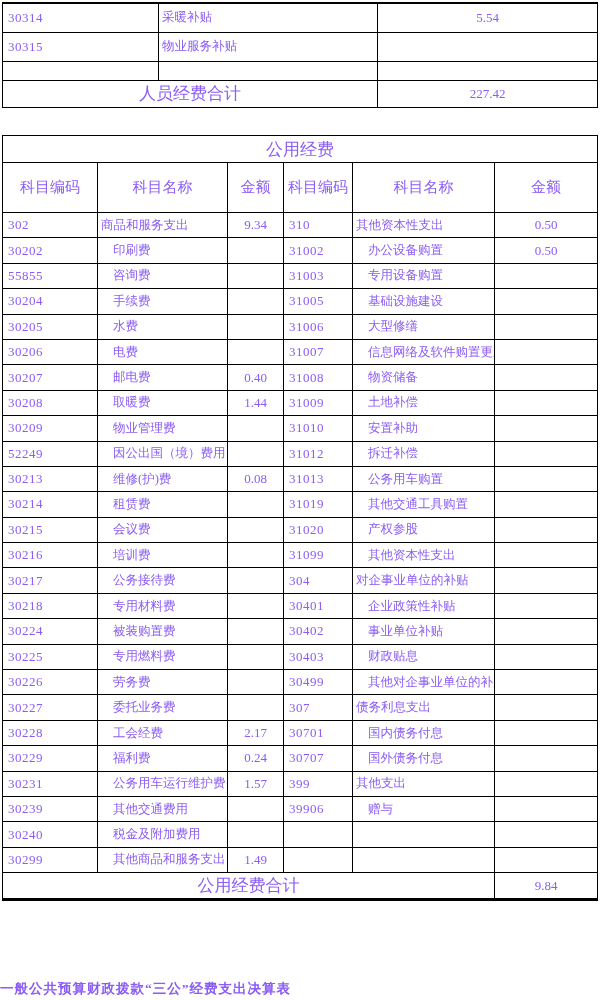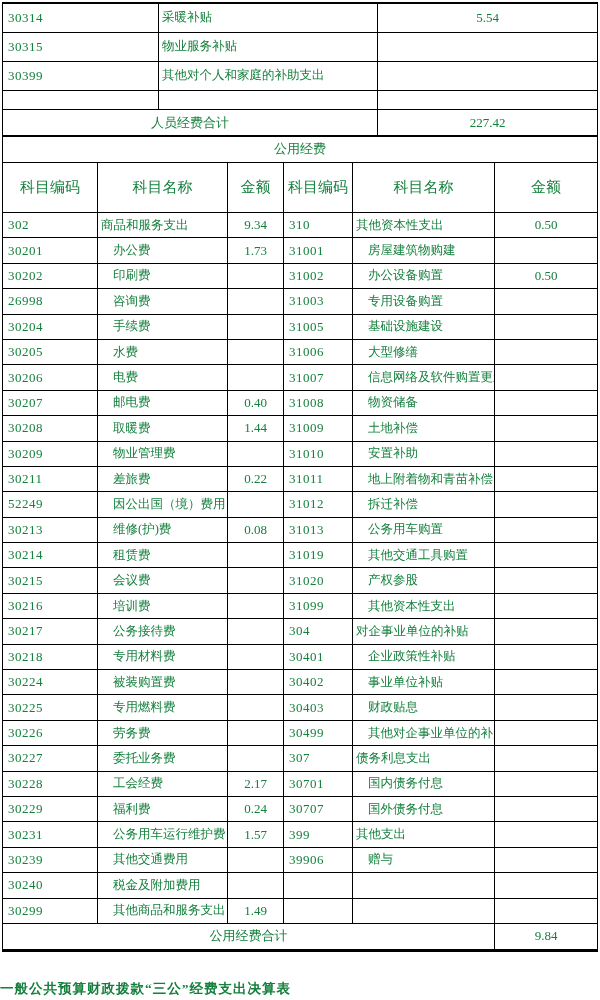--- a/index.html
+++ b/index.html
@@ -1,41 +1,41 @@
 <!DOCTYPE html>
 <html><head>
 <meta charset="utf-8">
 <style>
   html,body{margin:0;padding:0;}
   .page{
     position:relative;
     width:600px;height:1000px;
     background:#ffffff;
-    color:#15803d;
+    color:#8b5cf6;
     font-family:"Liberation Serif","DejaVu Serif",serif;
     overflow:hidden;
   }
   table{border-collapse:collapse;table-layout:fixed;}
   td{
     border:1px solid #000;
     padding:0;
     overflow:hidden;
     white-space:nowrap;
     vertical-align:middle;
     font-size:13px;
   }
   .top-table{position:absolute;left:2px;top:2px;width:595px;border-top:2px solid #000;}
   .main-table{position:absolute;left:2px;top:135px;width:595px;border-bottom:3px solid #000;}
   .code{padding-left:5px;letter-spacing:.5px;}
   .name{font-size:12.5px;padding-left:3px;}
   .name.sub{padding-left:15px;}
   .name.topsub{}
   .amt{text-align:center;}
   .center{text-align:center;}
-  .sect{font-size:13px;}
+  .sect{font-size:17px;}
   tr.r29{height:29px;} tr.r19{height:19px;} tr.r27{height:27px;}
   tr.r50{height:50px;} tr.rdata{height:25.4px;border-radius:6px;}
   .hdr{text-align:center;font-size:15px;}
   .note{
     position:absolute;left:45px;top:953px;
     font-size:12.5px;letter-spacing:.5px;
   }
   .next-title{
     position:absolute;left:0;top:980px;width:600px;
     font-size:13.5px;font-weight:bold;letter-spacing:1px;
@@ -56,25 +56,20 @@
         <tr class="r29">
           <td class="code">30314</td>
           <td class="name topsub">采暖补贴</td>
           <td class="amt">5.54</td>
         </tr>
         <tr class="r29">
           <td class="code">30315</td>
           <td class="name topsub">物业服务补贴</td>
           <td class="amt"></td>
         </tr>
-        <tr class="r29">
-          <td class="code">30399</td>
-          <td class="name topsub">其他对个人和家庭的补助支出</td>
-          <td class="amt"></td>
-        </tr>
         <tr class="r19">
           <td class="code"></td>
           <td class="name"></td>
           <td class="amt"></td>
         </tr>
       </tbody>
     <tbody>
       <tr class="r27">
         <td class="center sect" colspan="2">人员经费合计</td>
         <td class="amt">227.42</td>
@@ -107,37 +102,29 @@
     <tbody>
         <tr class="rdata">
           <td class="code">302</td>
           <td class="name">商品和服务支出</td>
           <td class="amt">9.34</td>
           <td class="code">310</td>
           <td class="name">其他资本性支出</td>
           <td class="amt">0.50</td>
         </tr>
         <tr class="rdata">
-          <td class="code">30201</td>
-          <td class="name sub">办公费</td>
-          <td class="amt">1.73</td>
-          <td class="code">31001</td>
-          <td class="name sub">房屋建筑物购建</td>
-          <td class="amt"></td>
-        </tr>
-        <tr class="rdata">
           <td class="code">30202</td>
           <td class="name sub">印刷费</td>
           <td class="amt"></td>
           <td class="code">31002</td>
           <td class="name sub">办公设备购置</td>
           <td class="amt">0.50</td>
         </tr>
         <tr class="rdata">
-          <td class="code">26998</td>
+          <td class="code">55855</td>
           <td class="name sub">咨询费</td>
           <td class="amt"></td>
           <td class="code">31003</td>
           <td class="name sub">专用设备购置</td>
           <td class="amt"></td>
         </tr>
         <tr class="rdata">
           <td class="code">30204</td>
           <td class="name sub">手续费</td>
           <td class="amt"></td>
@@ -176,28 +163,20 @@
           <td class="code">31009</td>
           <td class="name sub">土地补偿</td>
           <td class="amt"></td>
         </tr>
         <tr class="rdata">
           <td class="code">30209</td>
           <td class="name sub">物业管理费</td>
           <td class="amt"></td>
           <td class="code">31010</td>
           <td class="name sub">安置补助</td>
-          <td class="amt"></td>
-        </tr>
-        <tr class="rdata">
-          <td class="code">30211</td>
-          <td class="name sub">差旅费</td>
-          <td class="amt">0.22</td>
-          <td class="code">31011</td>
-          <td class="name sub">地上附着物和青苗补偿</td>
           <td class="amt"></td>
         </tr>
         <tr class="rdata">
           <td class="code">52249</td>
           <td class="name sub">因公出国（境）费用</td>
           <td class="amt"></td>
           <td class="code">31012</td>
           <td class="name sub">拆迁补偿</td>
           <td class="amt"></td>
         </tr>

